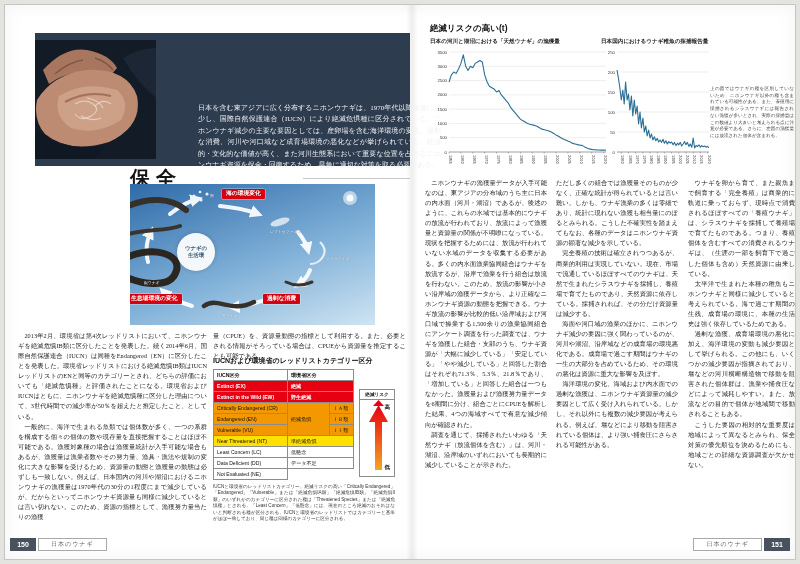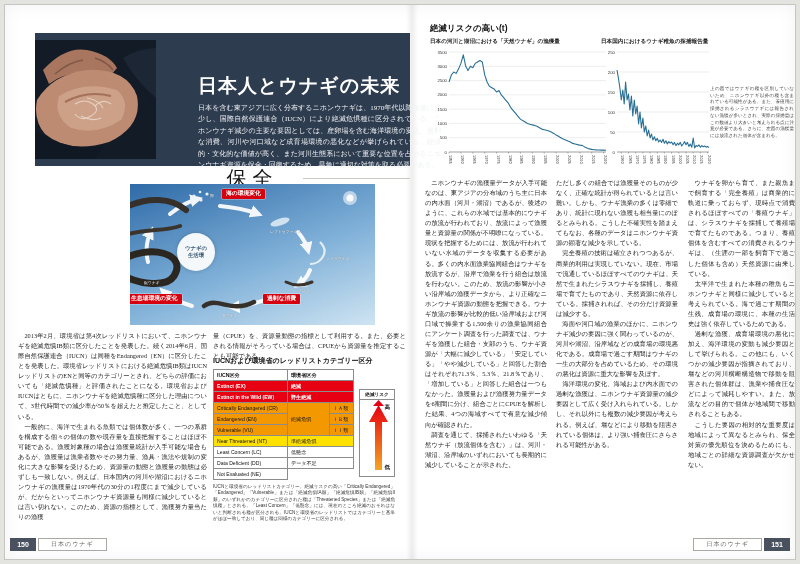--- a/index.html
+++ b/index.html
@@ -5,21 +5,21 @@
   *{margin:0;padding:0;box-sizing:border-box}
   html,body{width:800px;height:564px}
   body{position:relative;background:#e3e3df;font-family:"Liberation Serif",serif;overflow:hidden}
   .sheet{position:absolute;left:4px;top:4px;width:792px;height:556px;background:#fff;border:1px solid #c6c6c1;box-shadow:inset 0 0 18px rgba(0,0,0,.05)}
   .gutter{position:absolute;left:406px;top:5px;width:12px;height:554px;background:linear-gradient(90deg,rgba(0,0,0,0) 0%,rgba(0,0,0,.07) 50%,rgba(0,0,0,0) 100%)}
   
   .feature{position:absolute;left:35px;top:33px;width:375px;height:133px;background:#2e3c50}
   .photo{position:absolute;left:35px;top:40px;width:121px;height:119px}
   .feature-title{position:absolute;left:163px;top:40px;width:245px;font-size:19px;font-weight:bold;letter-spacing:1px;color:#fff;font-family:"Liberation Serif",serif}
   .feature-intro{position:absolute;left:163px;top:70px;width:243px;font-size:7px;line-height:1.64;color:#f0f2f4;text-align:justify}
-  .hozen{position:absolute;left:130px;top:165px;width:245px;text-align:center;font-size:20px;font-weight:normal;letter-spacing:6px;color:#151515}
+  .hozen{position:absolute;left:130px;top:165px;width:245px;text-align:left;font-size:20px;font-weight:bold;letter-spacing:6px;color:#151515}
   .hozen-rule{position:absolute;left:303px;top:178px;width:107px;height:1px;background:#c9c9c4}
   .diagram{position:absolute;left:130px;top:184px;width:245px;height:141px;overflow:hidden;background:linear-gradient(160deg,#2f6ba8 0%,#7fb0d8 55%,#cfe4f2 100%)}
   .diagram svg.scene{position:absolute;left:0;top:0;width:245px;height:141px}
   .cycle-center{position:absolute;left:47px;top:49px;width:38px;height:38px;border-radius:50%;background:#f4f8fb;display:flex;flex-direction:column;align-items:center;justify-content:center;color:#3c5a74;font-size:5.4px;font-weight:bold;line-height:1.35;font-family:"Liberation Sans",sans-serif;box-shadow:0 0 4px rgba(0,0,0,.18)}
   .cycle-label{position:absolute;background:#d7000f;color:#fff;font-family:"Liberation Sans",sans-serif;font-weight:bold;font-size:5.8px;line-height:1;padding:2px 4px;white-space:nowrap;border-radius:1px;box-shadow:0 0 0 .5px rgba(255,255,255,.55)}
   .stage-label{position:absolute;color:#fff;font-size:3.8px;font-family:"Liberation Sans",sans-serif;white-space:nowrap;text-shadow:0 0 1px rgba(0,0,0,.6)}
   .lcol{position:absolute;top:331px}
   .lcol1{left:18px;width:189px}
   .lcol2{left:213px;width:193px}
   .body-text{font-size:6.3px;line-height:1.6;text-align:justify;color:#1c1c1c}
@@ -59,21 +59,20 @@
   .rcol2{left:556px;width:122px}
   .rcol3{left:688px;width:107px}
 </style>
 </head>
 <body>
 
 <div class="sheet"></div>
 <div class="gutter"></div>
 
 <div class="feature">
-  <div class="feature-title">日本人とウナギの未来</div>
   <div class="feature-intro">日本を含む東アジアに広く分布するニホンウナギは、1970年代以降急激に減少し、国際自然保護連合（IUCN）により絶滅危惧種に区分されている。ニホンウナギ減少の主要な要因としては、産卵場を含む海洋環境の変化、過剰な消費、河川や河口域など成育場環境の悪化などが挙げられている。経済的・文化的な価値が高く、また河川生態系において重要な位置を占めるニホンウナギ資源を保全・回復するため、早急に適切な対策を取る必要がある。</div>
 </div>
 <svg class="photo" viewBox="0 0 121 119" preserveAspectRatio="none">
   <rect width="121" height="119" fill="#131b26"></rect>
   <path d="M 121 8 L 121 58 Q 100 40 88 18 Q 104 8 121 8 Z" fill="#1c2634"></path>
   <path d="M 8 30 Q 30 6 52 10 Q 74 14 82 28 L 70 42 Q 40 24 14 44 Z" fill="#a8765f"></path>
   <path d="M 20 34 Q 34 22 48 20 M 60 18 Q 72 22 78 30" stroke="#6d4a3a" stroke-width="1.5" fill="none" opacity="0.7"></path>
   <path d="M 2 60 Q 18 34 52 30 Q 92 28 102 56 Q 108 86 74 102 Q 34 114 10 94 Q -2 80 2 60 Z" fill="#bd8a72"></path>
   <path d="M 24 56 Q 50 40 82 50 Q 96 62 86 80 Q 62 96 36 88 Q 18 76 24 56 Z" fill="#cda187"></path>
   <path d="M 30 62 Q 52 50 76 56" stroke="#a5705a" stroke-width="2" fill="none"></path>

